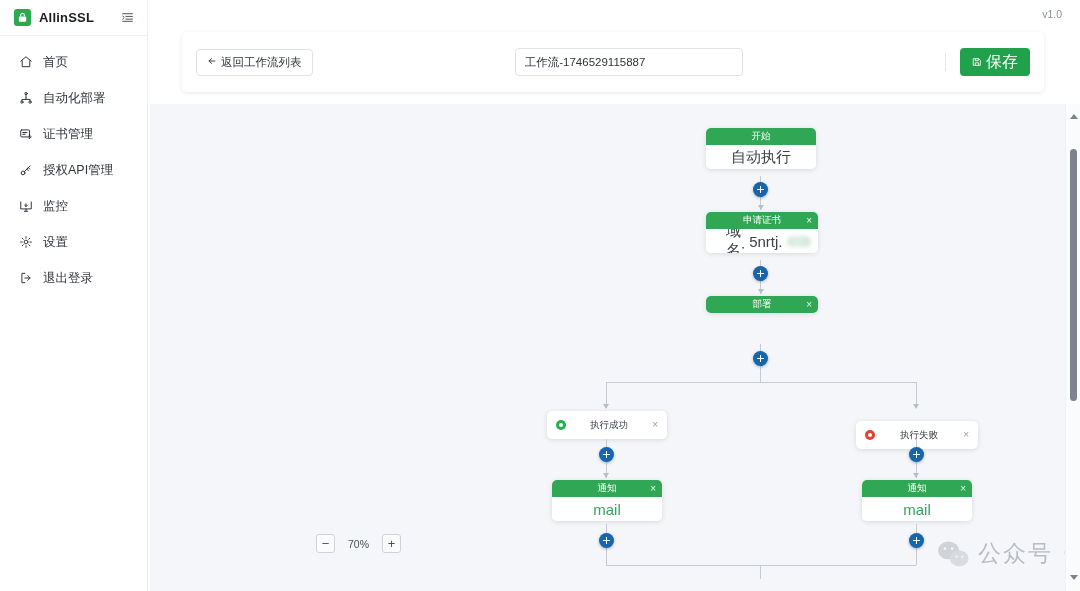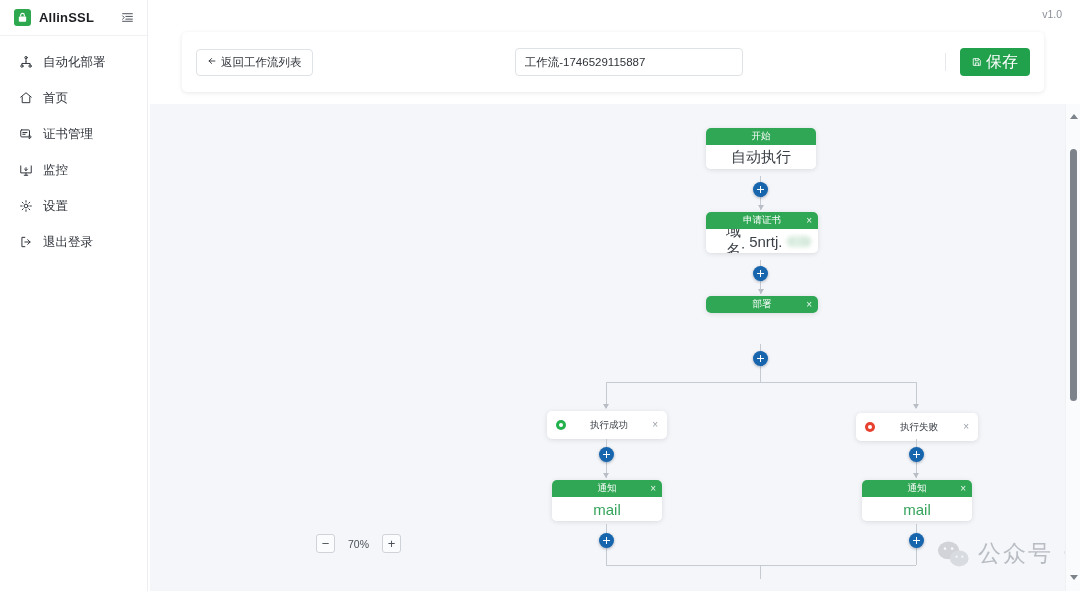--- a/index.html
+++ b/index.html
@@ -292,52 +292,61 @@
           <path d="M3 5h18M9 10h12M9 15h12M3 19h18"></path>
           <path d="M3 9l3 3-3 3" stroke-linejoin="round"></path>
         </svg>
       </span>
     </div>
 
     <nav class="nav">
 
       <div class="nav-item">
         <span class="nav-ico">
+          <svg width="14" height="14" viewBox="0 0 24 24" fill="none" stroke="currentColor" stroke-width="1.7" stroke-linecap="round" stroke-linejoin="round">
+            <path d="M3 10.5L12 3l9 7.5"></path>
+              <path d="M5.5 10v10h13V10"></path>
+          </svg>
+        </span>
+        <span>首页</span>
+      </div>
+
+      <div class="nav-item">
+        <span class="nav-ico">
           <svg width="14" height="14" viewBox="0 0 24 24" fill="none" stroke="currentColor" stroke-width="1.7" stroke-linecap="round">
             <circle cx="12" cy="4.5" r="2"></circle>
               <circle cx="5" cy="19" r="2"></circle>
               <circle cx="19" cy="19" r="2"></circle>
             <path d="M12 6.5v5M5 17v-2.5h14V17M12 11.5v3"></path>
           </svg>
         </span>
         <span>自动化部署</span>
       </div>
 
       <div class="nav-item">
         <span class="nav-ico">
           <svg width="14" height="14" viewBox="0 0 24 24" fill="none" stroke="currentColor" stroke-width="1.7" stroke-linecap="round" stroke-linejoin="round">
-            <path d="M3 10.5L12 3l9 7.5"></path>
-              <path d="M5.5 10v10h13V10"></path>
-          </svg>
-        </span>
-        <span>首页</span>
-      </div>
-
-      <div class="nav-item">
-        <span class="nav-ico">
-          <svg width="14" height="14" viewBox="0 0 24 24" fill="none" stroke="currentColor" stroke-width="1.7" stroke-linecap="round" stroke-linejoin="round">
             <rect x="3" y="5" width="15" height="12" rx="1.6"></rect>
             <path d="M6.5 9.5h7M6.5 12.5h4"></path>
             <path d="M18 14l3 3-3 3z" fill="none"></path>
           </svg>
         </span>
         <span>证书管理</span>
       </div>
 
 
+      <div class="nav-item">
+        <span class="nav-ico">
+          <svg width="14" height="14" viewBox="0 0 24 24" fill="none" stroke="currentColor" stroke-width="1.7" stroke-linecap="round" stroke-linejoin="round">
+            <circle cx="7" cy="17" r="3.2"></circle>
+            <path d="M9.3 14.7L19 5M16 8l2.5 2.5M13.5 10.5L16 13"></path>
+          </svg>
+        </span>
+        <span>授权API管理</span>
+      </div>
 
       <div class="nav-item">
         <span class="nav-ico">
           <svg width="14" height="14" viewBox="0 0 24 24" fill="none" stroke="currentColor" stroke-width="1.7" stroke-linecap="round" stroke-linejoin="round">
             <path d="M3 5v12h18V5"></path>
             <path d="M9 21h6M12 17v4"></path>
             <path d="M12 8v5M9.5 10.5L12 13l2.5-2.5"></path>
           </svg>
         </span>
         <span>监控</span>
@@ -447,21 +456,21 @@
         <div class="arrow" style="left:763px; top:300px;"></div>
 
         <div class="cond-node" style="left:397px; top:307px; width:120px;">
           <span class="cond-dot ok">
               <i></i>
             </span>
           <span class="cond-label">执行成功</span>
           <span class="cond-close">×</span>
         </div>
 
-        <div class="cond-node" style="left:706px; top:309px; width:122px;">
+        <div class="cond-node" style="left:706px; top:317px; width:122px;">
           <span class="cond-dot fail">
               <i></i>
             </span>
           <span class="cond-label">执行失败</span>
           <span class="cond-close">×</span>
         </div>
 
         <div class="line v" style="left:456px; top:335px; height:39px;"></div>
         <div class="arrow" style="left:453px; top:369px;"></div>
         <div class="plus" style="left:449px; top:343px;"></div>

